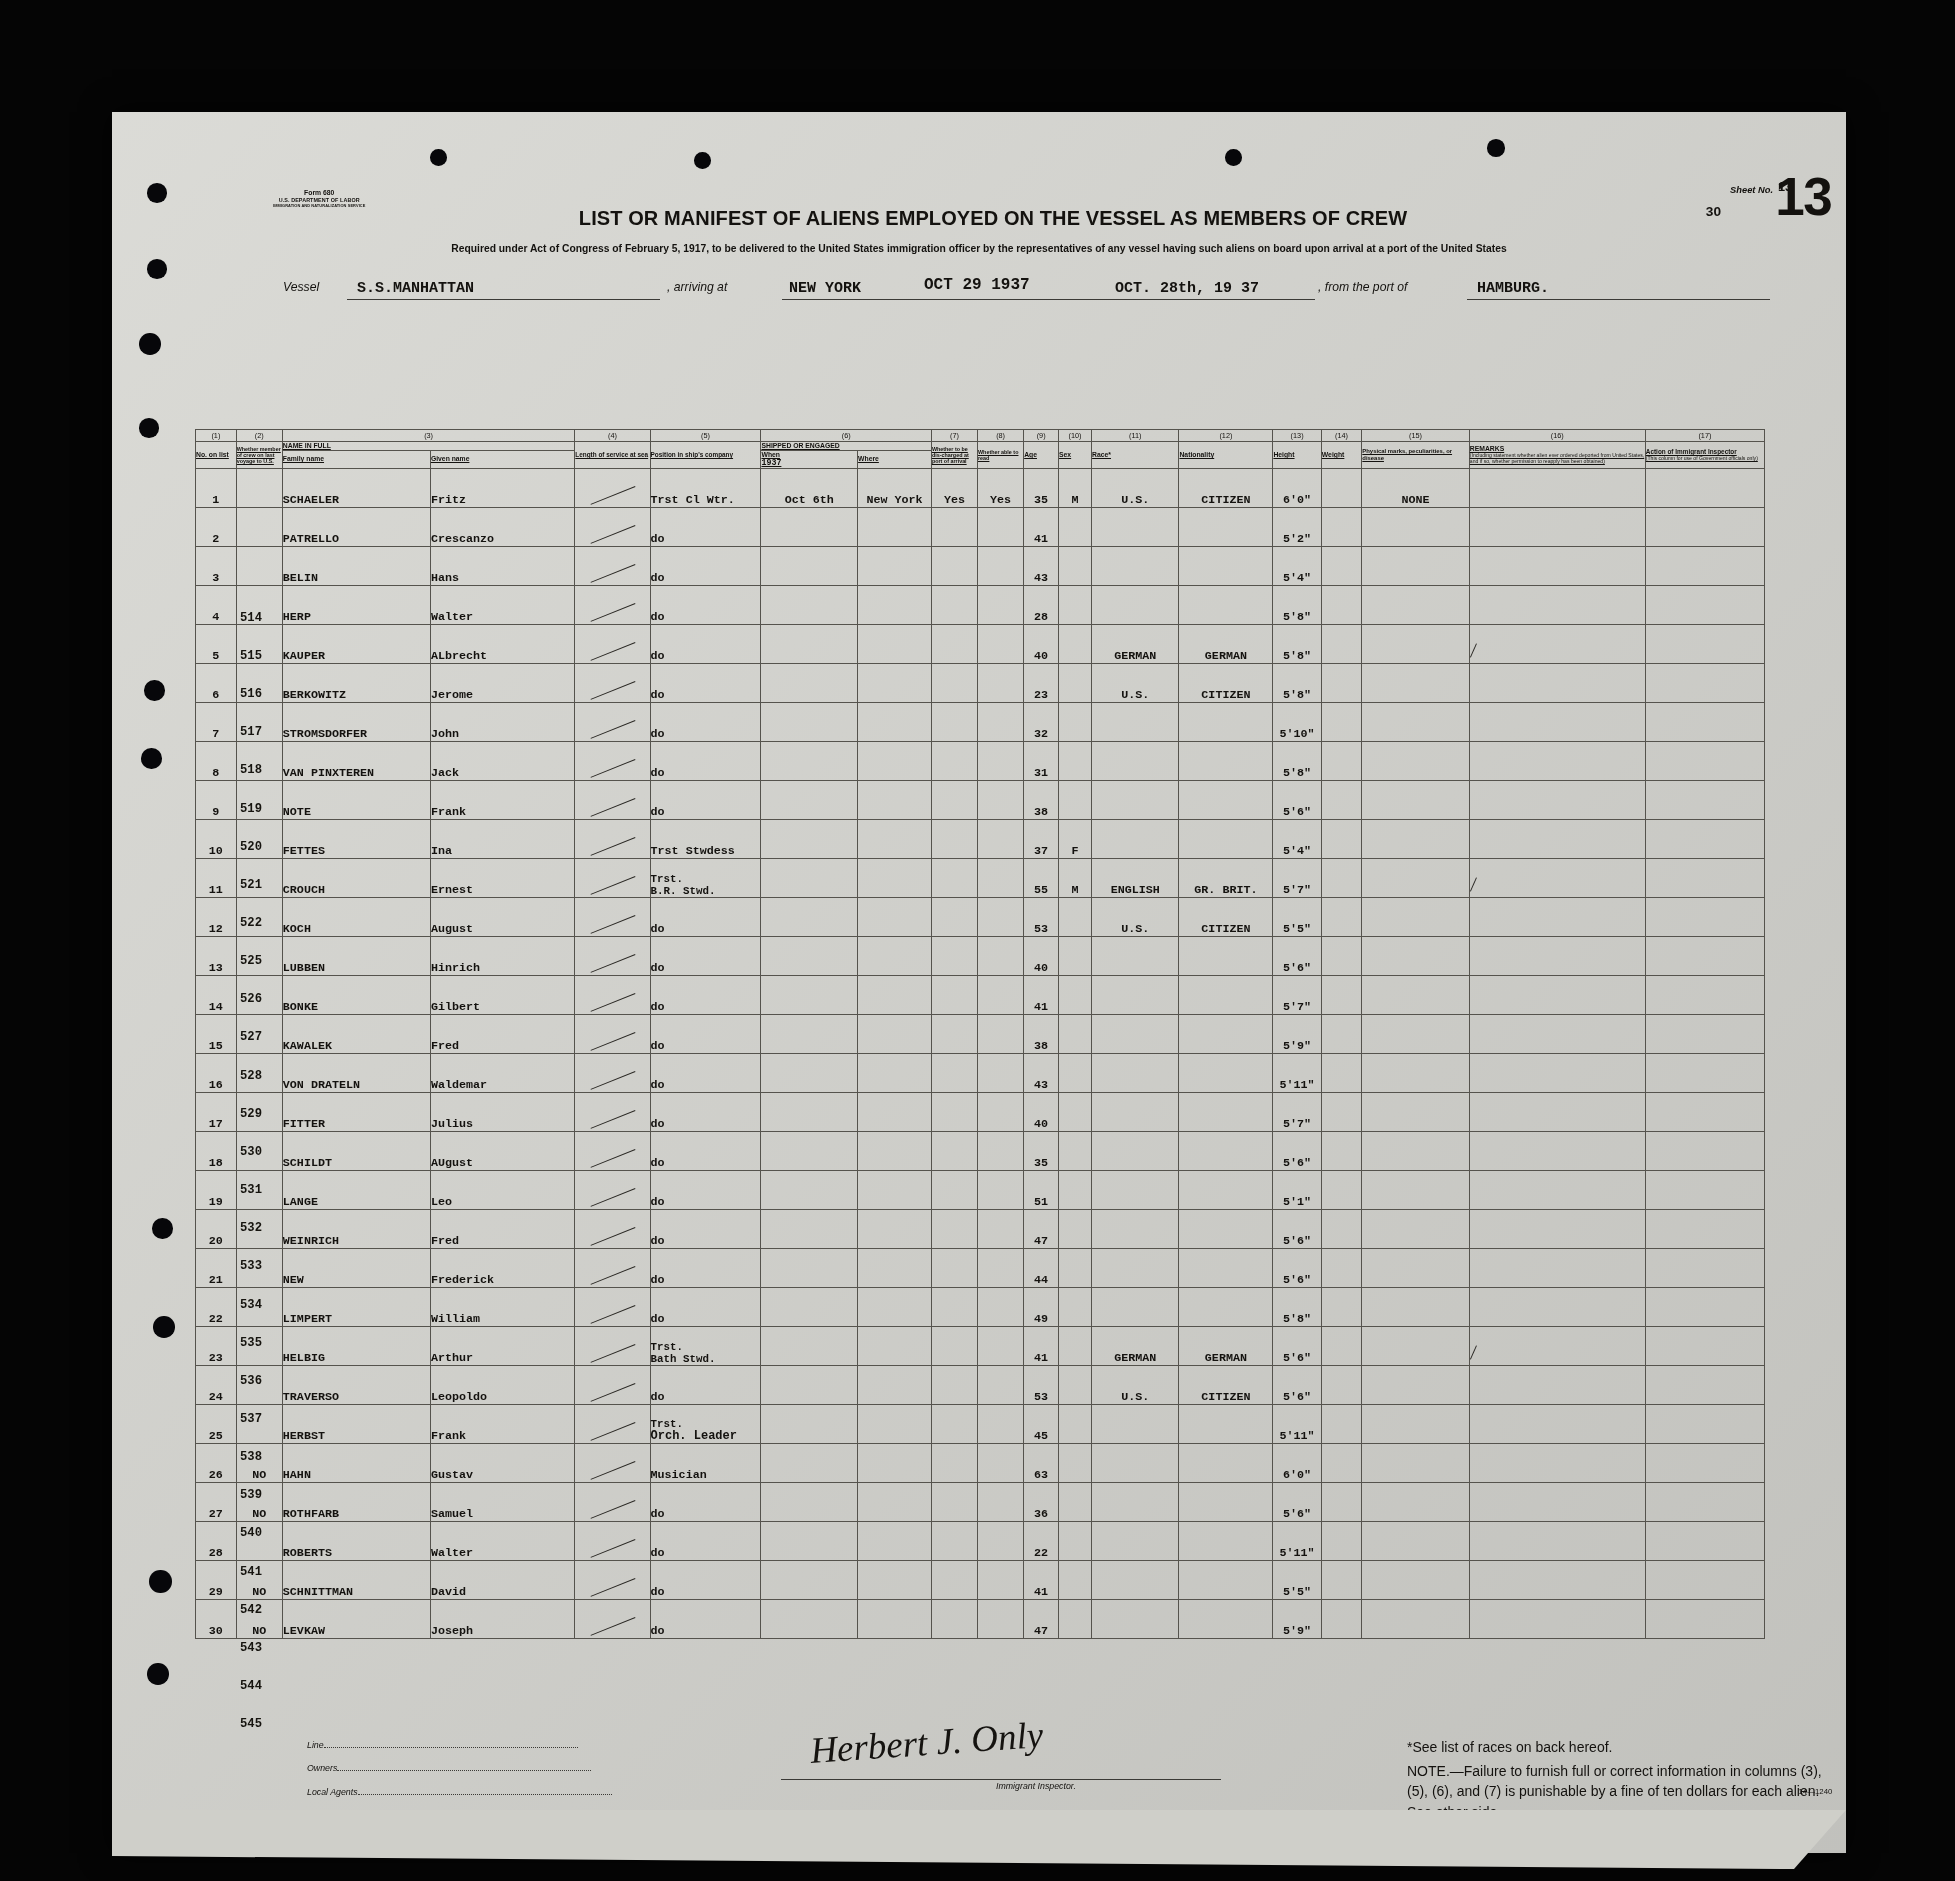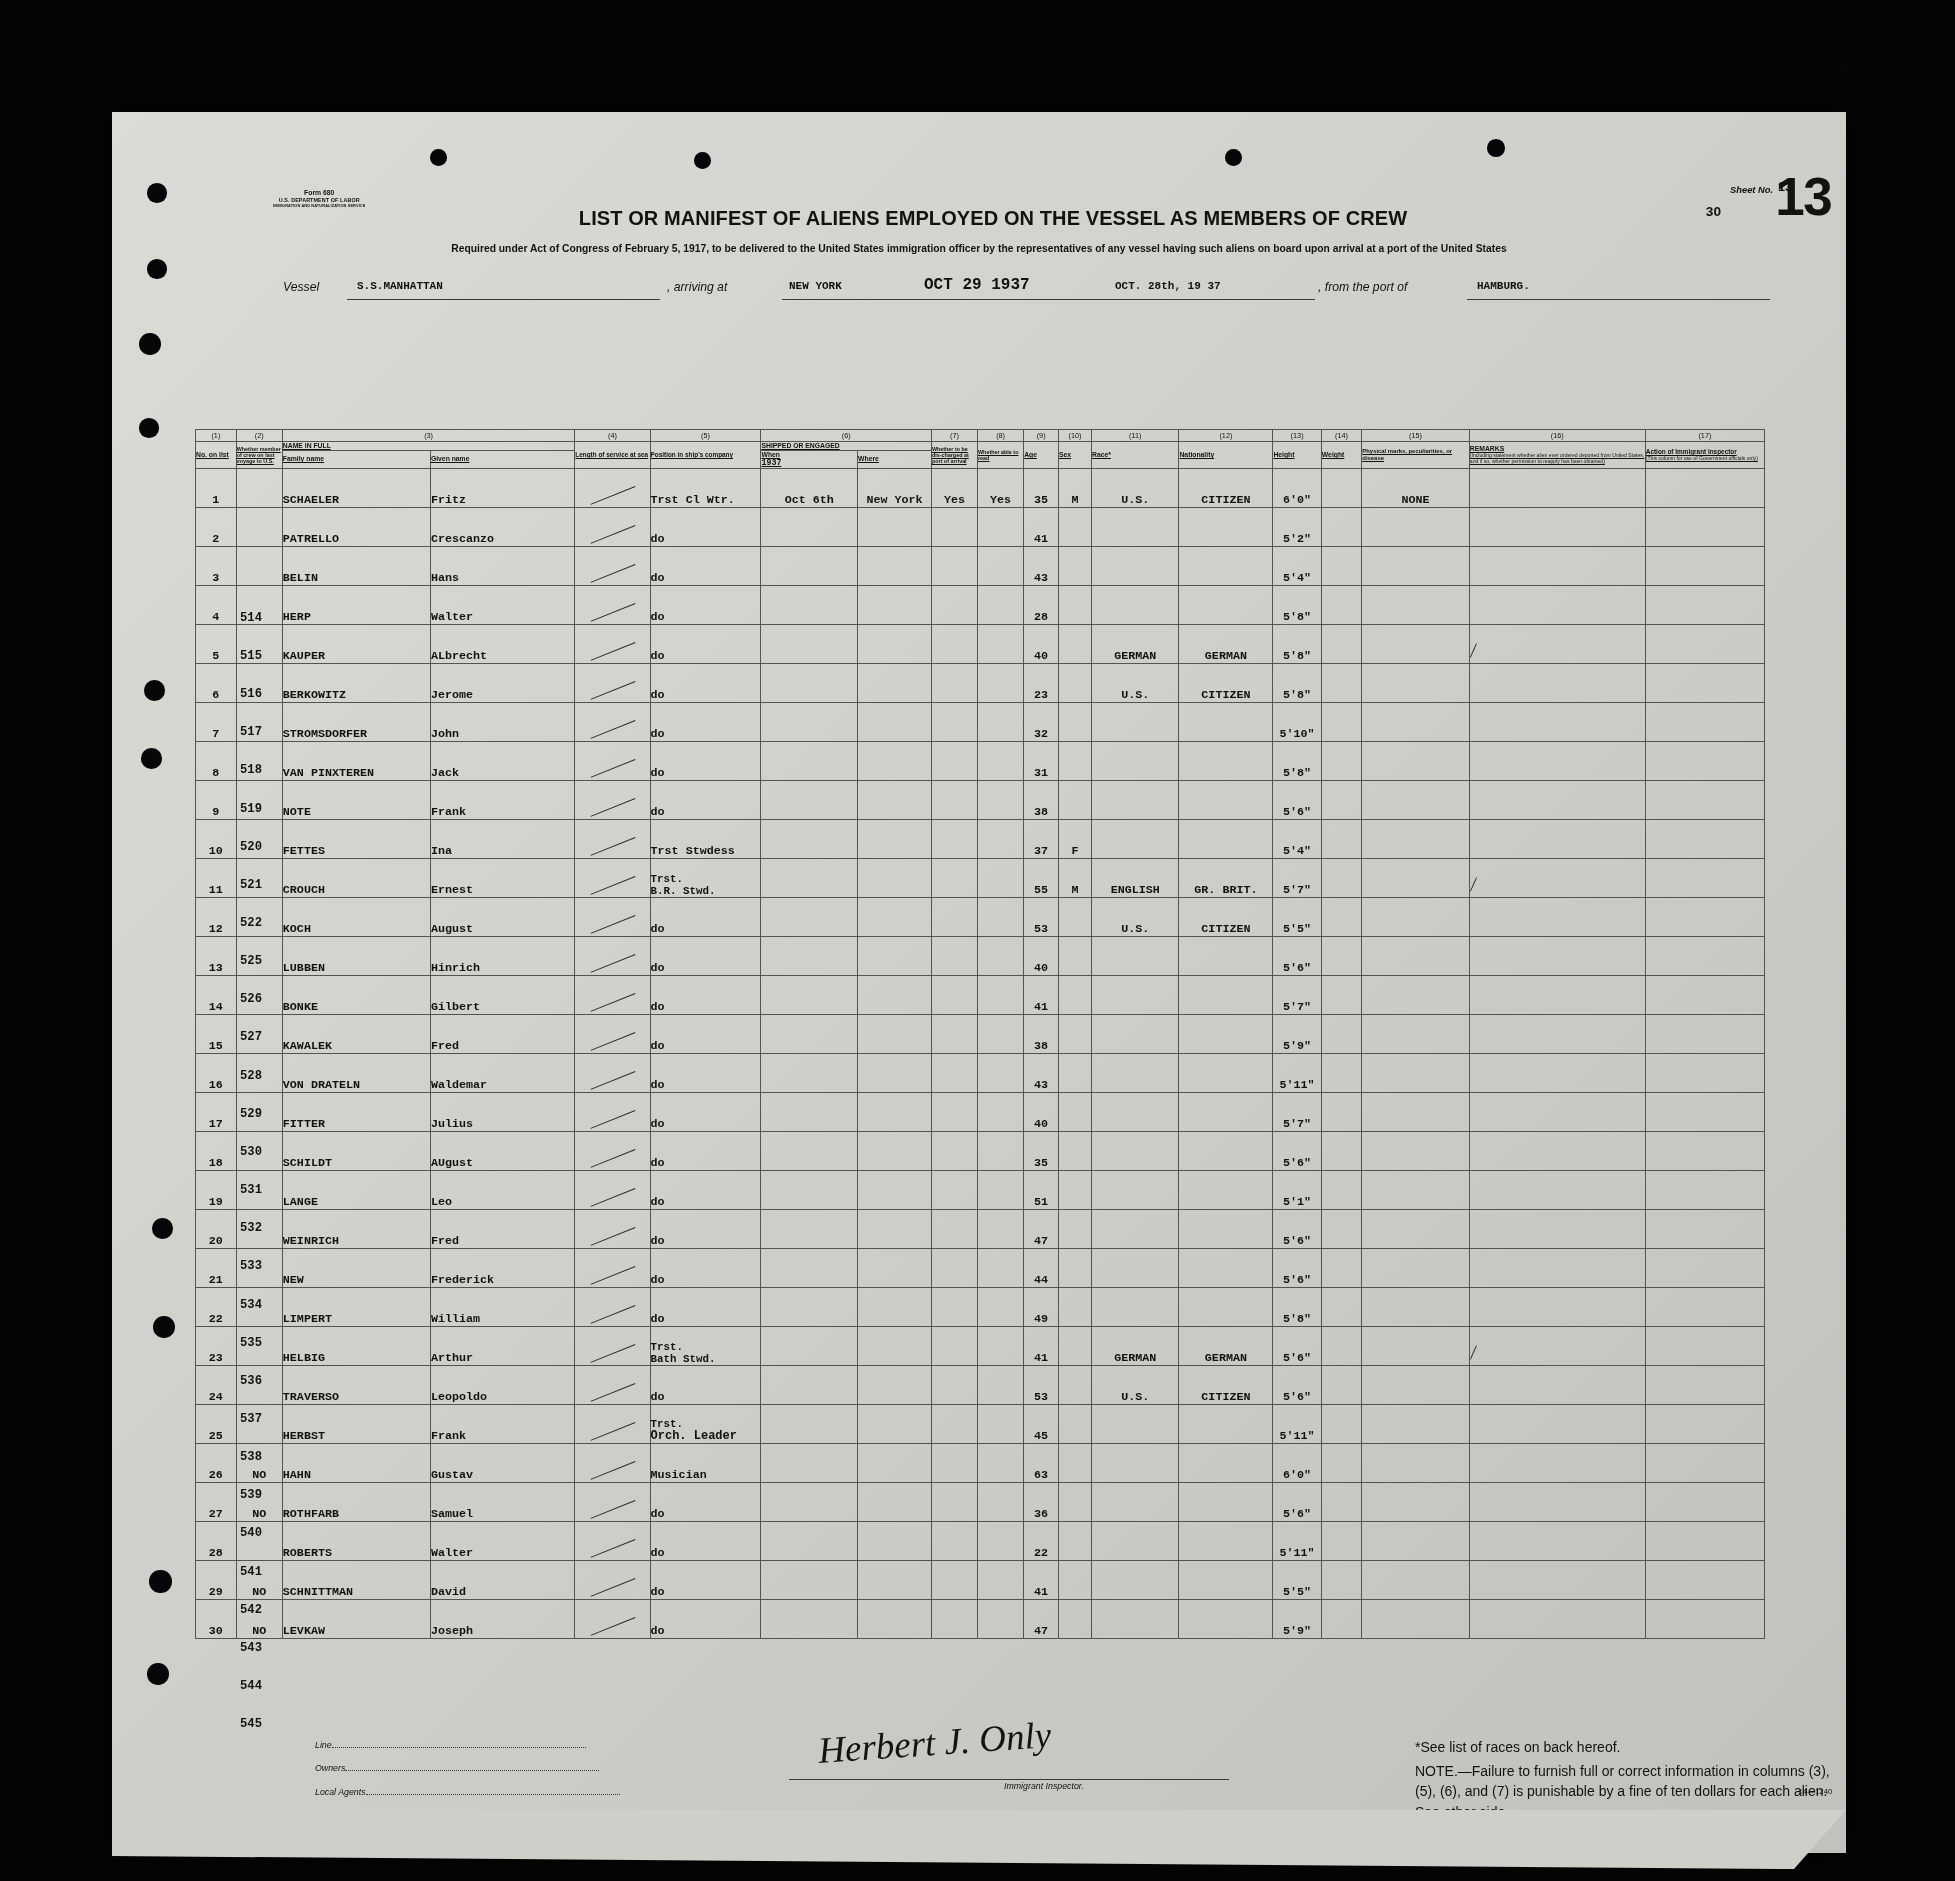--- a/index.html
+++ b/index.html
@@ -16,37 +16,37 @@
   .formno .s3{font-size:3.9px;letter-spacing:0.1px;}
   .title{text-align:center;font-size:20px;font-weight:bold;margin:43px 0 0 0;letter-spacing:0.1px;padding-left:28px;}
   .subtitle{text-align:center;font-size:10.3px;margin:10.8px 29px 0 29px;line-height:1.5;font-weight:bold;}
   .sheetwrap{position:absolute;right:14.7px;top:17.6px;text-align:right;}
   .sheetlbl{position:absolute;right:73px;top:30px;font-size:9.3px;font-style:italic;font-weight:bold;}
   .sheetnum{font-size:53px;font-weight:bold;line-height:.9;letter-spacing:-1.5px;}
   .sheetsmall{position:absolute;right:54px;top:25.4px;font-size:12.7px;font-weight:bold;}
   .sheetstamp{position:absolute;right:125px;top:49px;font-size:13.7px;font-weight:bold;}
   .vesselline{position:relative;margin:17.6px 0 0 0;height:30px;font-size:12.2px;}
   .vesselline .lbl{position:absolute;font-style:italic;}
-  .vesselline .val{position:absolute;font-family:"Liberation Mono",monospace;font-weight:bold;font-size:11px;}
+  .vesselline .val{position:absolute;font-family:"Liberation Mono",monospace;font-weight:bold;font-size:15px;}
   .rule{position:absolute;border-bottom:0.7px solid #3b3a36;}
   table.manifest{position:absolute;left:83px;top:317px;border-collapse:collapse;width:1570px;}
   table.manifest td,table.manifest th{border:0.7px solid #55534d;padding:0;color:#14120f;}
   .colnum{font-size:7.3px;text-align:center;height:10.8px;font-weight:normal;}
   .hcell{font-size:6.8px;text-align:left;vertical-align:middle;line-height:1.15;font-weight:bold;padding:1px 1px;text-decoration:underline;}
   .hcell .tiny{font-size:5.1px;font-weight:normal;line-height:1.12;display:block;}
   .r td{height:38px;font-family:"Liberation Mono",monospace;font-size:11.7px;font-weight:bold;
         color:#16140f;vertical-align:bottom;padding-bottom:2.9px;}
   .c{text-align:center;}
   .l{text-align:left;padding-left:6.8px;}
   .slash{display:block;width:100%;height:100%;position:relative;}
   .slash:after{content:"";position:absolute;left:18%;bottom:30%;width:64%;height:0;
      border-top:1.2px solid #2a2824;transform:rotate(-22deg);}
   .tick{display:inline-block;width:16.6px;height:16.6px;position:relative;}
   .tick:after{content:"";position:absolute;left:2.9px;top:1px;width:0;height:14.7px;border-left:1.2px solid #2a2824;transform:rotate(24deg);}
-  .footer{position:absolute;left:12px;right:0;bottom:28px;height:93px;font-size:8.8px;color:#14120f;}
+  .footer{position:absolute;left:4px;right:0;bottom:28px;height:93px;font-size:8.8px;color:#14120f;}
   .fleft{position:absolute;left:191px;top:6.8px;width:362px;font-style:italic;}
   .fleft div{margin-bottom:12.7px;}
   .dots{display:inline-block;width:254px;border-bottom:1px dotted #3b3a36;height:7.8px;}
   .sig{position:absolute;left:694px;top:-10.8px;font-family:"Liberation Serif",serif;font-size:37px;
        font-style:italic;color:#151310;transform:rotate(-4deg);}
   .sigline{position:absolute;left:665px;top:47px;width:440px;border-bottom:1px solid #3b3a36;}
   .siglbl{position:absolute;left:880px;top:49px;font-size:8.8px;font-style:italic;}
   .fright{position:absolute;left:1291px;top:4.9px;width:421px;font-size:14px;line-height:1.45;}
   .fright .note{margin-top:3.9px;}
   .fnum{position:absolute;right:13.7px;top:55px;font-size:7.8px;}

